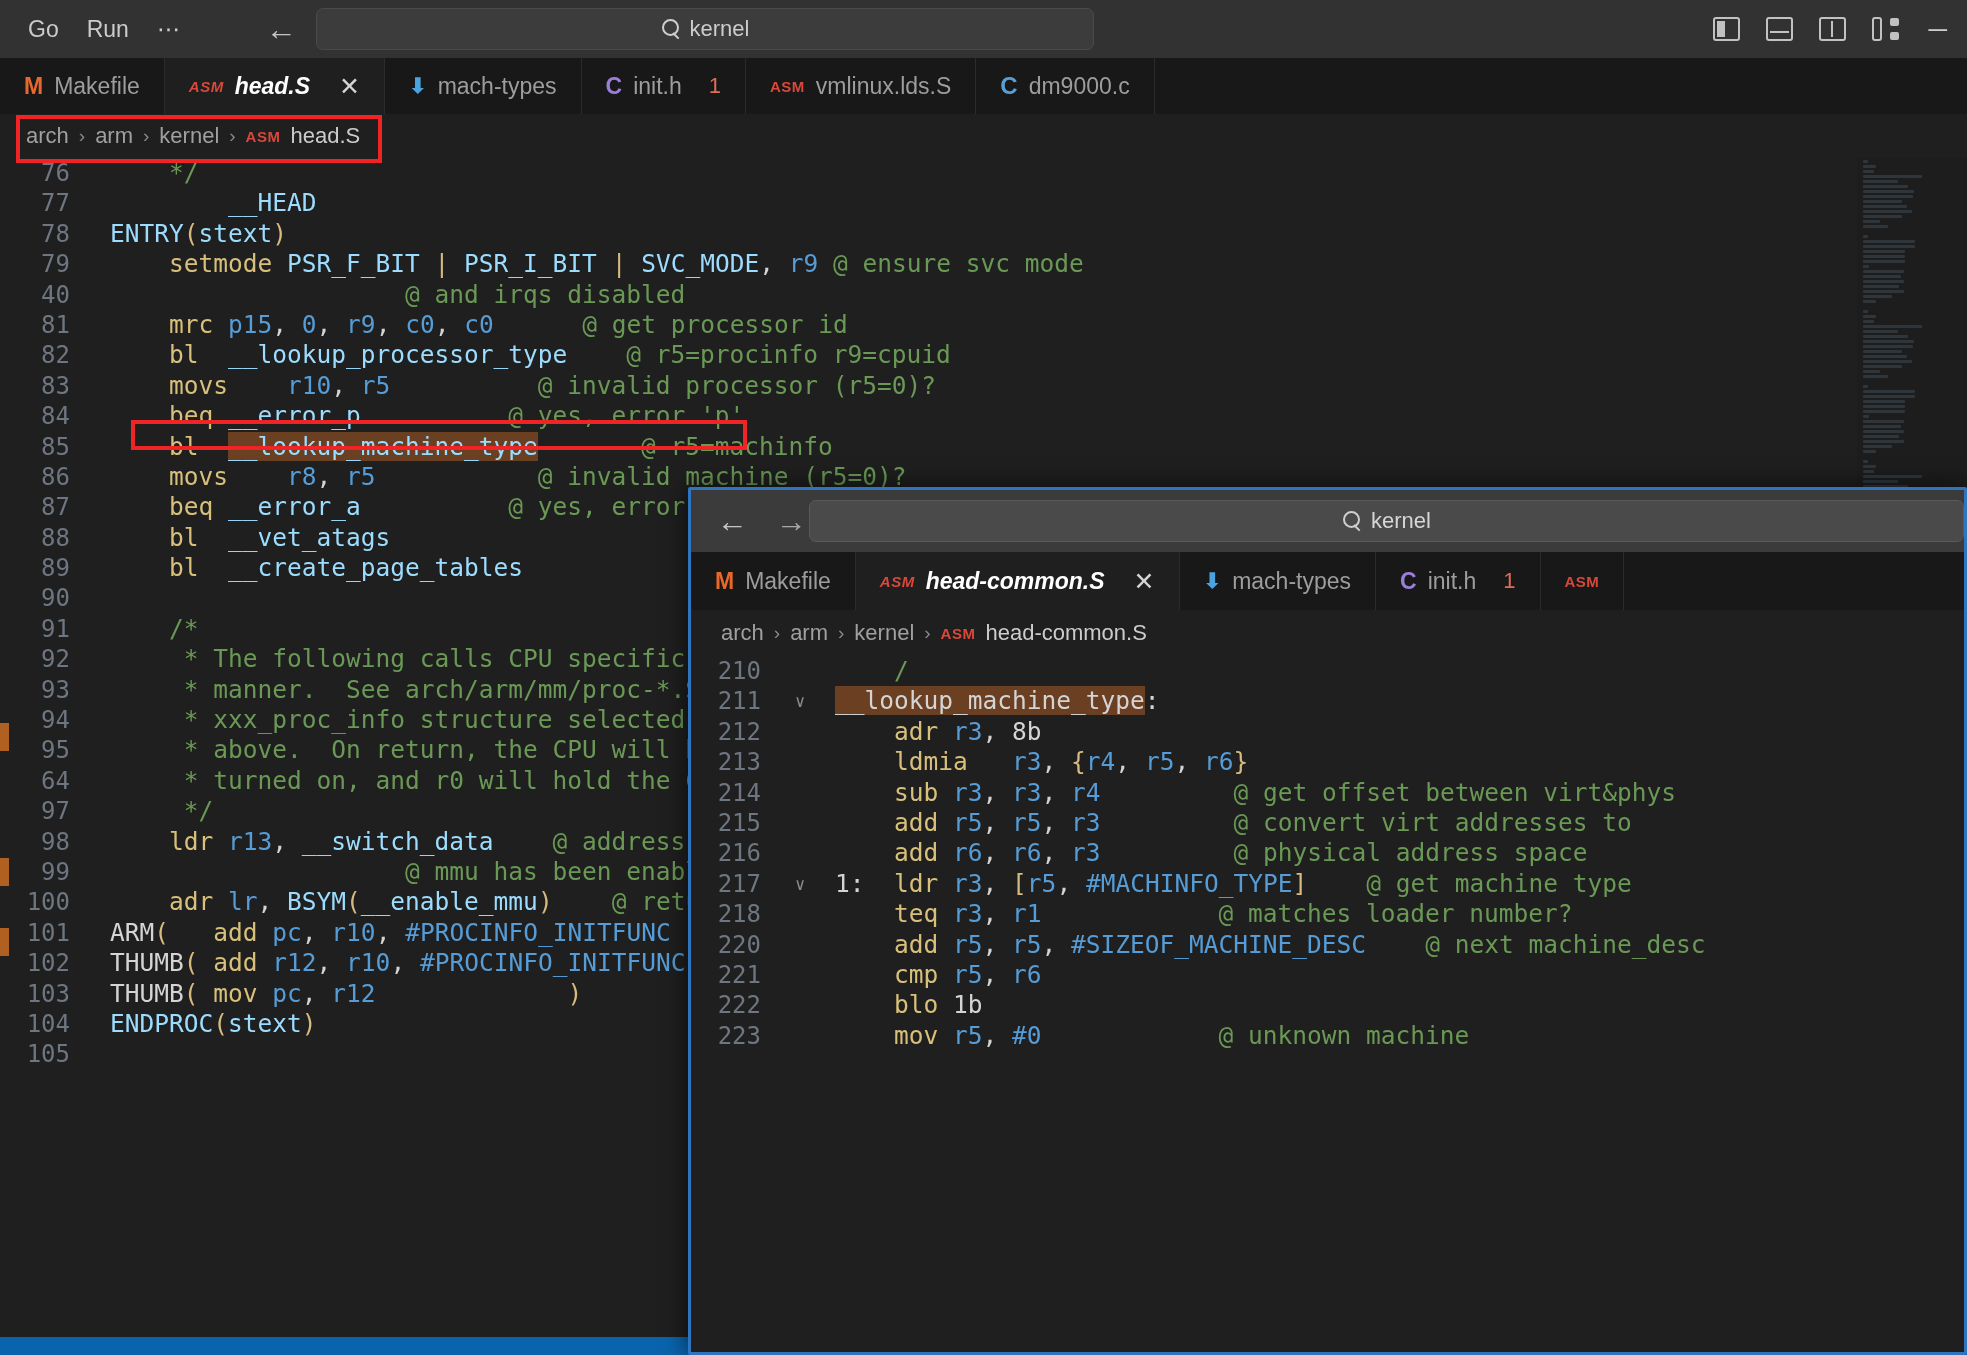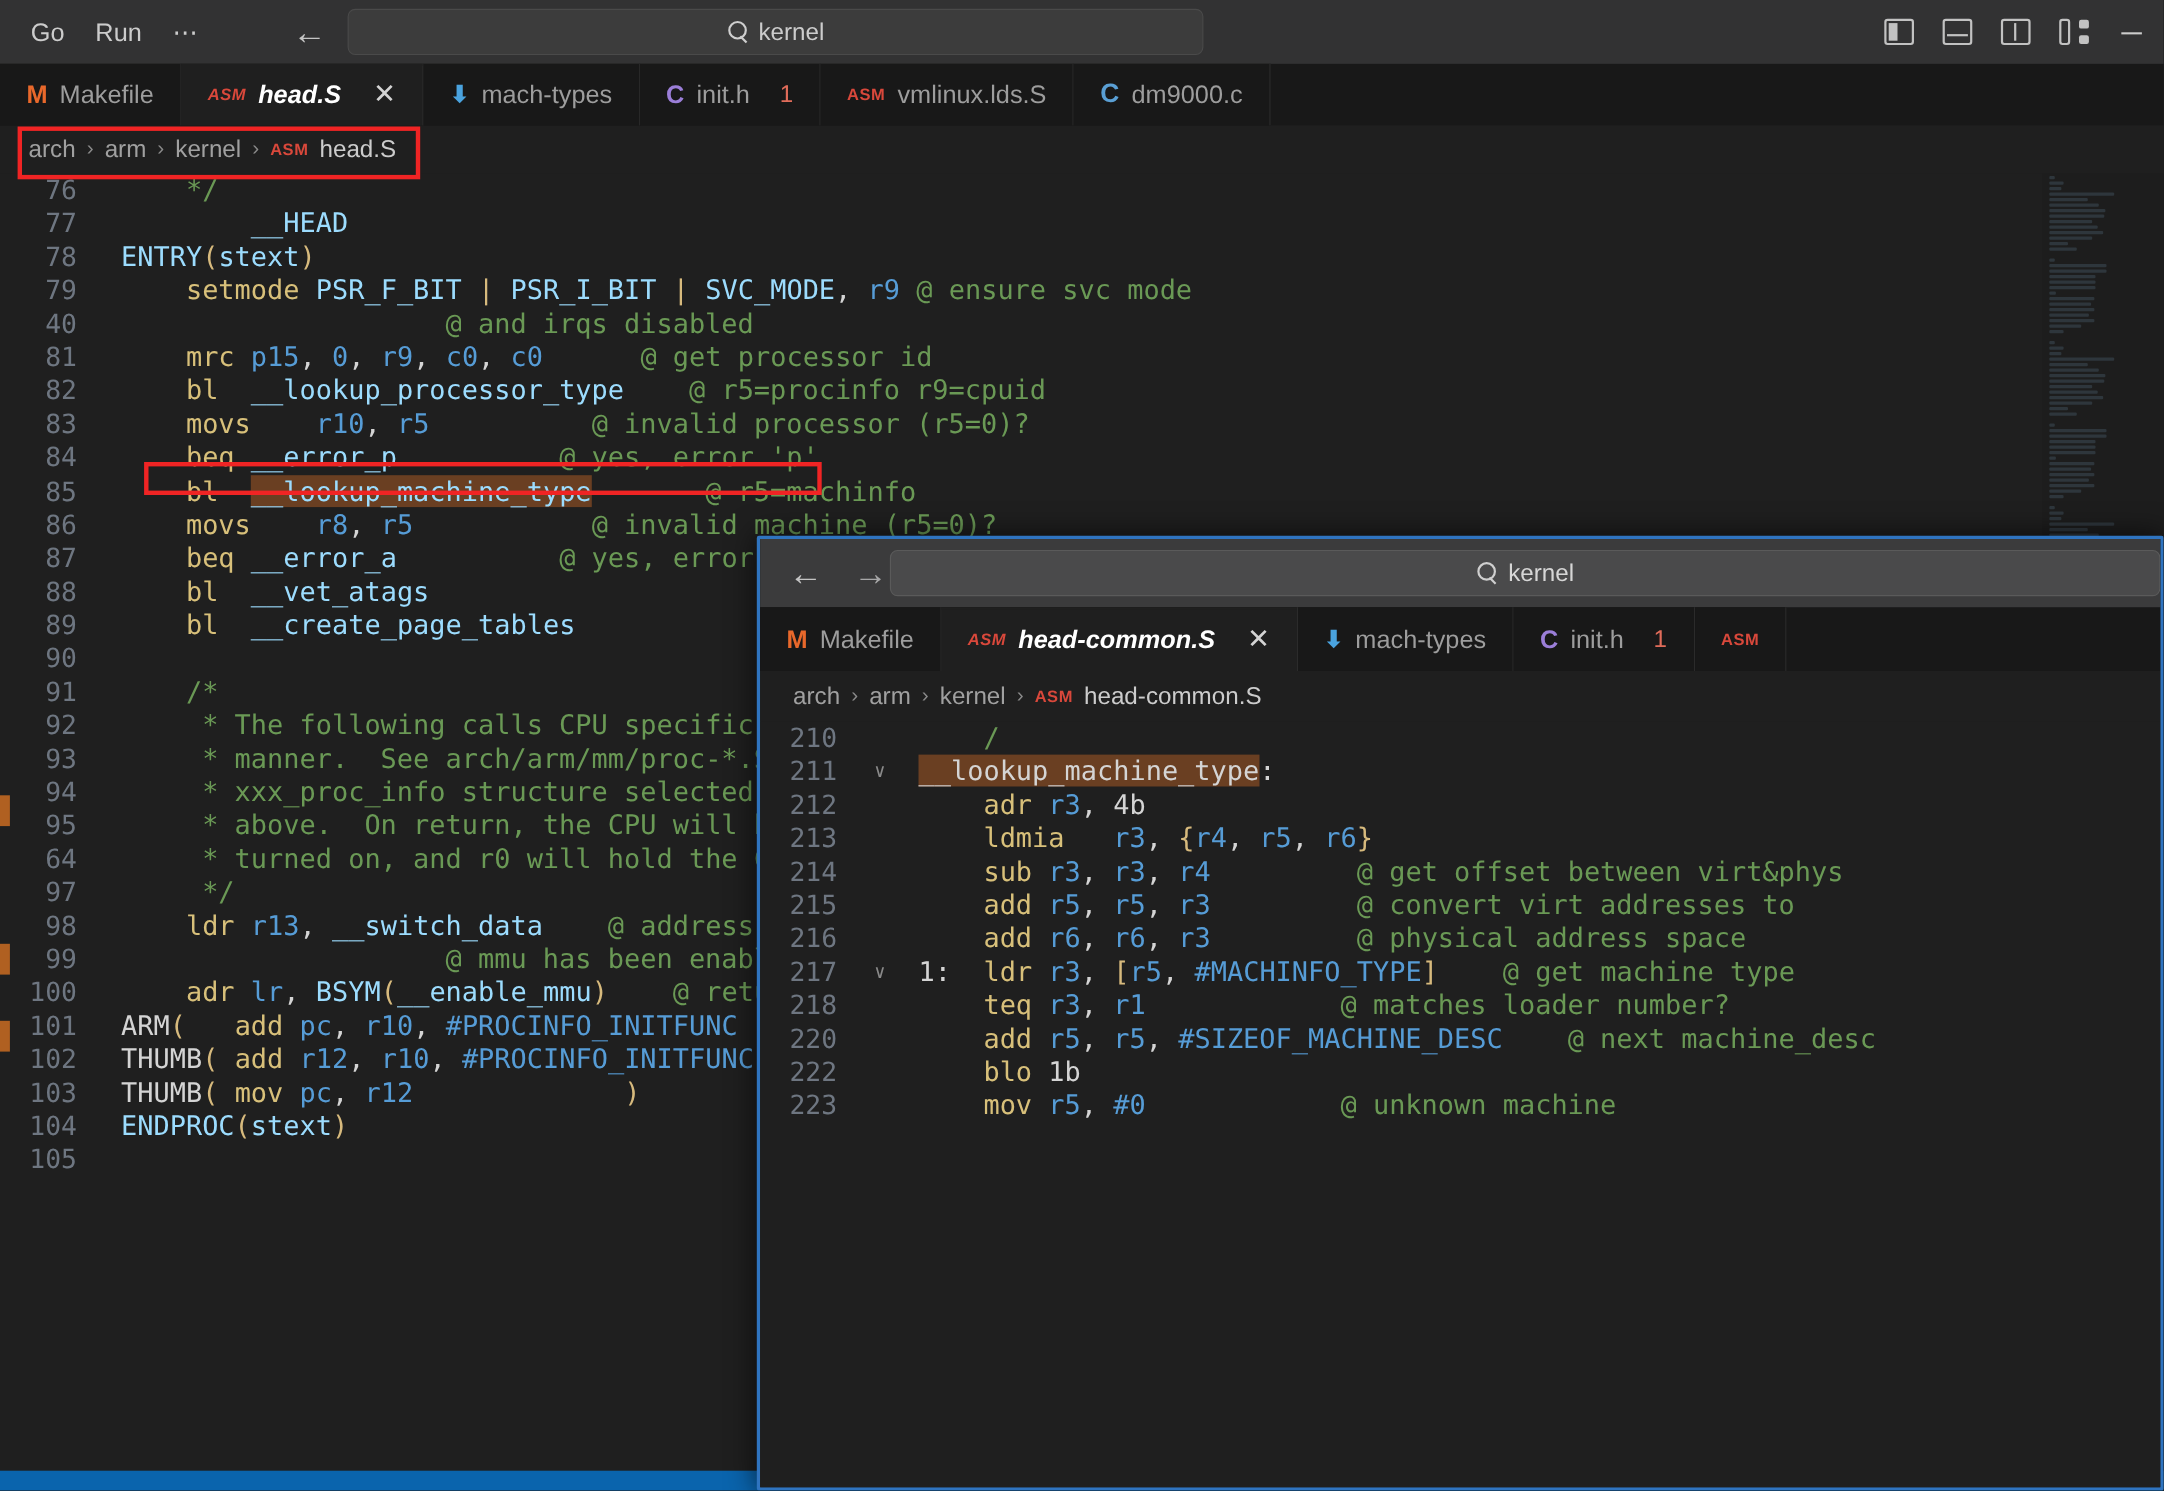--- a/index.html
+++ b/index.html
@@ -396,27 +396,28 @@
       <span>kernel</span>
       <span class="bc-sep">›</span>
       <span class="ic-asm">ASM</span>
       <span class="bc-file">head-common.S</span>
     </div>
 
     <div class="fw-editor">
       <div class="code-wrap" id="float-code">
           <div class="code-line"><span class="ln">210</span><span class="fold"></span><span class="code-text"><span class="wh">    </span><span class="cmt">/</span></span></div>
           <div class="code-line"><span class="ln">211</span><span class="fold">∨</span><span class="code-text"><span class="wh sel">__lookup_machine_type</span><span class="wh">:</span></span></div>
-          <div class="code-line"><span class="ln">212</span><span class="fold"></span><span class="code-text"><span class="wh">    </span><span class="kw">adr</span><span class="wh"> </span><span class="reg">r3</span><span class="wh">, </span><span class="wh">4b</span></span></div>
+          <div class="code-line"><span class="ln">212</span><span class="fold"></span><span class="code-text"><span class="wh">    </span><span class="kw">adr</span><span class="wh"> </span><span class="reg">r3</span><span class="wh">, </span><span class="wh">8b</span></span></div>
           <div class="code-line"><span class="ln">213</span><span class="fold"></span><span class="code-text"><span class="wh">    </span><span class="kw">ldmia</span><span class="wh">   </span><span class="reg">r3</span><span class="wh">, </span><span class="pn">{</span><span class="reg">r4</span><span class="wh">, </span><span class="reg">r5</span><span class="wh">, </span><span class="reg">r6</span><span class="pn">}</span></span></div>
           <div class="code-line"><span class="ln">214</span><span class="fold"></span><span class="code-text"><span class="wh">    </span><span class="kw">sub</span><span class="wh"> </span><span class="reg">r3</span><span class="wh">, </span><span class="reg">r3</span><span class="wh">, </span><span class="reg">r4</span><span class="wh">         </span><span class="cmt">@ get offset between virt&amp;phys</span></span></div>
           <div class="code-line"><span class="ln">215</span><span class="fold"></span><span class="code-text"><span class="wh">    </span><span class="kw">add</span><span class="wh"> </span><span class="reg">r5</span><span class="wh">, </span><span class="reg">r5</span><span class="wh">, </span><span class="reg">r3</span><span class="wh">         </span><span class="cmt">@ convert virt addresses to</span></span></div>
           <div class="code-line"><span class="ln">216</span><span class="fold"></span><span class="code-text"><span class="wh">    </span><span class="kw">add</span><span class="wh"> </span><span class="reg">r6</span><span class="wh">, </span><span class="reg">r6</span><span class="wh">, </span><span class="reg">r3</span><span class="wh">         </span><span class="cmt">@ physical address space</span></span></div>
           <div class="code-line"><span class="ln">217</span><span class="fold">∨</span><span class="code-text"><span class="wh">1:</span><span class="wh">  </span><span class="kw">ldr</span><span class="wh"> </span><span class="reg">r3</span><span class="wh">, </span><span class="pn">[</span><span class="reg">r5</span><span class="wh">, </span><span class="reg">#MACHINFO_TYPE</span><span class="pn">]</span><span class="wh">    </span><span class="cmt">@ get machine type</span></span></div>
           <div class="code-line"><span class="ln">218</span><span class="fold"></span><span class="code-text"><span class="wh">    </span><span class="kw">teq</span><span class="wh"> </span><span class="reg">r3</span><span class="wh">, </span><span class="reg">r1</span><span class="wh">            </span><span class="cmt">@ matches loader number?</span></span></div>
           <div class="code-line"><span class="ln">220</span><span class="fold"></span><span class="code-text"><span class="wh">    </span><span class="kw">add</span><span class="wh"> </span><span class="reg">r5</span><span class="wh">, </span><span class="reg">r5</span><span class="wh">, </span><span class="reg">#SIZEOF_MACHINE_DESC</span><span class="wh">    </span><span class="cmt">@ next machine_desc</span></span></div>
+          <div class="code-line"><span class="ln">221</span><span class="fold"></span><span class="code-text"><span class="wh">    </span><span class="kw">cmp</span><span class="wh"> </span><span class="reg">r5</span><span class="wh">, </span><span class="reg">r6</span></span></div>
           <div class="code-line"><span class="ln">222</span><span class="fold"></span><span class="code-text"><span class="wh">    </span><span class="kw">blo</span><span class="wh"> </span><span class="wh">1b</span></span></div>
           <div class="code-line"><span class="ln">223</span><span class="fold"></span><span class="code-text"><span class="wh">    </span><span class="kw">mov</span><span class="wh"> </span><span class="reg">r5</span><span class="wh">, </span><span class="reg">#0</span><span class="wh">            </span><span class="cmt">@ unknown machine</span></span></div>
         </div>
     </div>
   </div>
 
 </div>
 
 </body></html>

